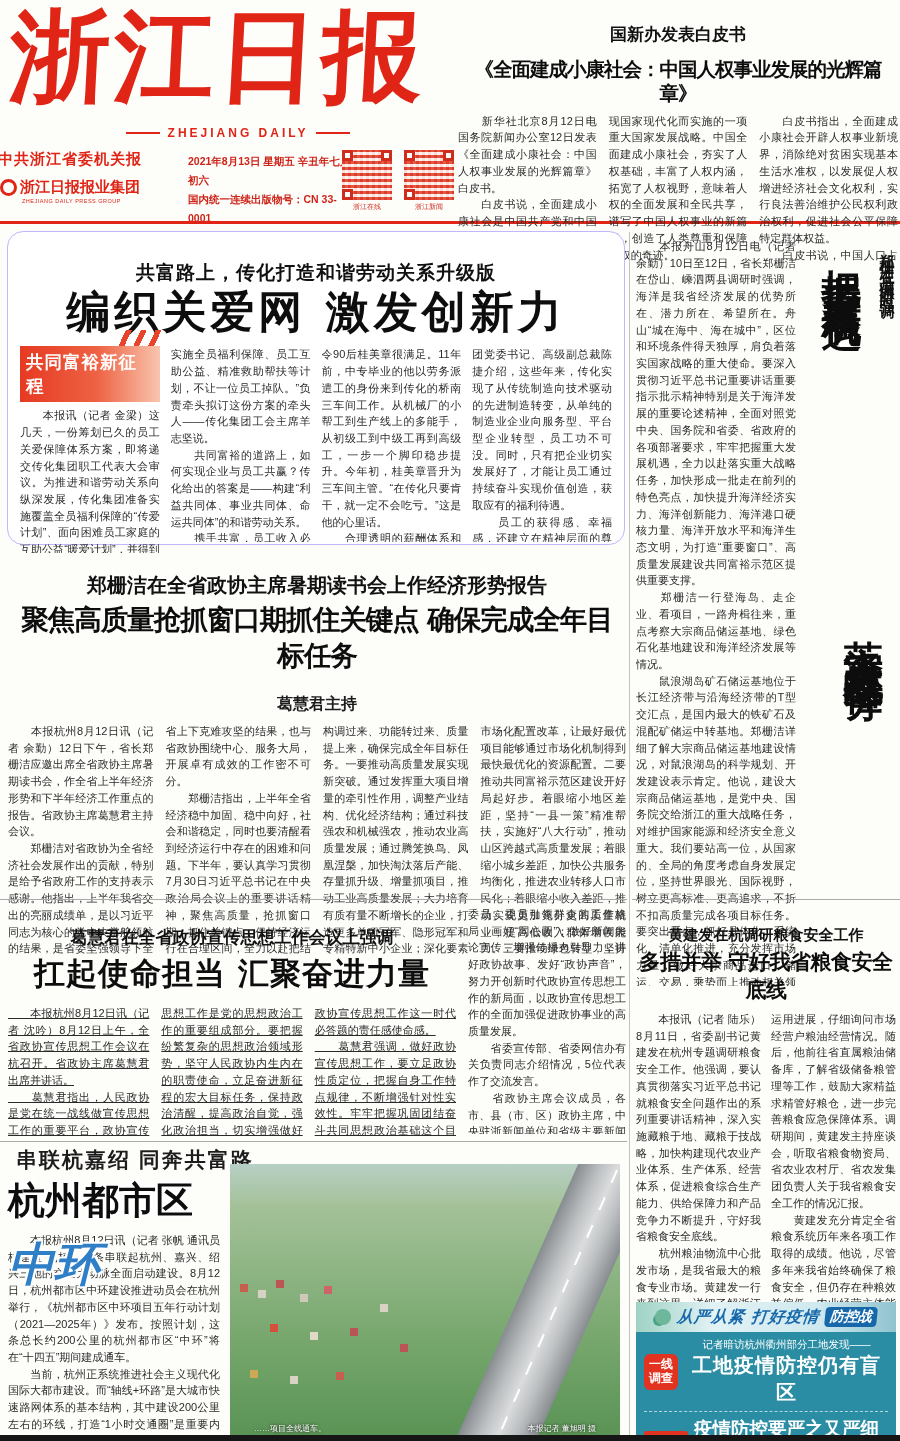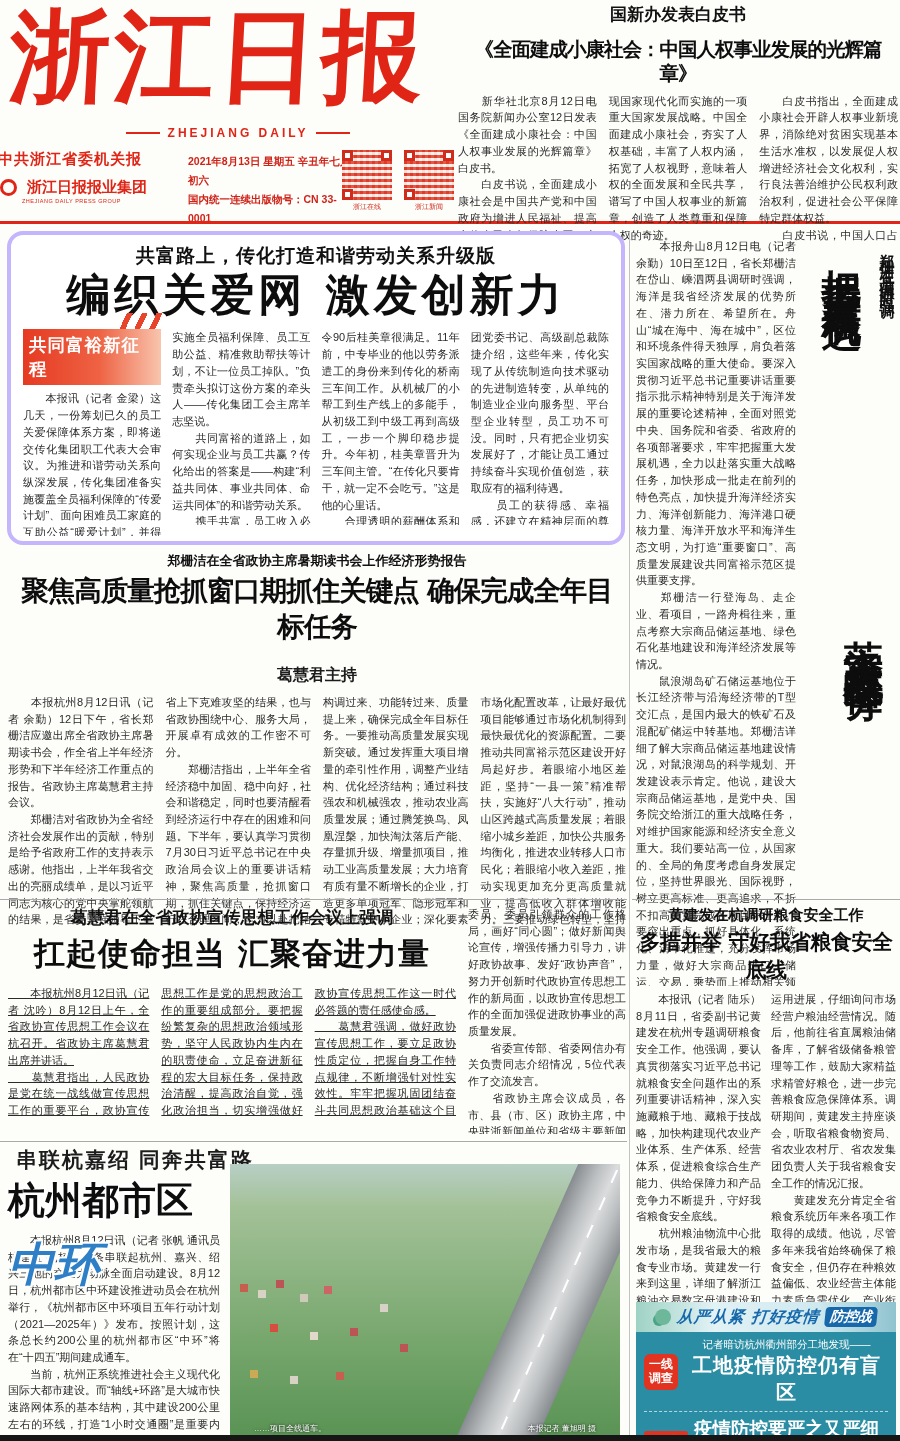--- a/index.html
+++ b/index.html
@@ -2,48 +2,48 @@
 <html><head>
 <meta charset="utf-8">
 <style>
   html,body{margin:0;padding:0;}
   body{width:900px;height:1441px;position:relative;background:#fdfdfa;overflow:hidden;
        font-family:"Liberation Sans",sans-serif;color:#1c1c1c;}
   .abs{position:absolute;}
   .pre{white-space:pre-wrap;}
   .just{text-align:justify;text-justify:inter-ideograph;}
   .bodytext{font-size:11px;line-height:1.52;color:#2a2a2a;overflow:hidden;}
-  .kicker{font-weight:bold;text-align:center;color:#111;}
+  .kicker{font-weight:bold;text-align:center;color:#111;margin-top:20px;}
   .headline{font-family:"DejaVu Sans",sans-serif;font-weight:900;color:#0d0d0d;text-align:center;}
   
   .mast-title{left:10px;top:0px;width:438px;font-family:"DejaVu Serif",serif;font-weight:900;
     font-size:100px;line-height:1.12;color:#e02517;letter-spacing:4px;transform:skewX(-3deg);}
   .mast-sub{left:118px;top:126px;width:240px;display:flex;align-items:center;gap:8px;
     color:#e02517;font-size:12px;font-weight:bold;letter-spacing:3px;justify-content:center;}
   .mast-sub .dash{flex:0 0 34px;border-top:2px solid #e02517;}
   .organ{left:-2px;top:150px;width:175px;color:#e02517;font-size:15px;font-weight:bold;letter-spacing:1px;}
-  .group-row{left:0px;top:178px;display:flex;align-items:center;gap:10px;}
+  .group-row{left:0px;top:178px;display:flex;align-items:center;gap:3px;}
   .group-logo{width:17px;height:17px;border:3px solid #e02517;border-radius:50%;box-sizing:border-box;}
   .group-name{color:#e02517;font-size:15px;font-weight:bold;}
   .group-en{left:22px;top:198px;color:#e02517;font-size:5.5px;letter-spacing:.5px;}
   .pubinfo{left:188px;top:152px;width:165px;color:#cf2318;font-size:10.5px;line-height:1.8;font-weight:bold;}
   .qr{width:50px;height:50px;background:
       repeating-linear-gradient(0deg,rgba(222,60,40,.85) 0 3px,rgba(255,240,236,.9) 3px 6px),
       repeating-linear-gradient(90deg,#de3c28 0 3px,#fff 3px 6px);position:relative;}
   .qr i{position:absolute;width:11px;height:11px;border:3px solid #d02c1c;background:#fff;box-sizing:border-box;}
   .qr i.tl{left:0;top:0}.qr i.tr{right:0;top:0}.qr i.bl{left:0;bottom:0}
   .qr-label{font-size:7px;color:#d02c1c;text-align:center;margin-top:2px;}
   .redrule{left:0;top:221px;width:900px;height:3px;background:#e02517;}
   
   .tr-art{left:458px;top:3px;width:440px;height:214px;}
   .tr-kicker{font-size:17px;}
   .tr-head{font-size:19.5px;letter-spacing:-1px;line-height:1.25;margin:12px 0 6px;}
   .tr-body{column-count:3;column-gap:12px;height:152px;}
   
-  .feature{left:7px;top:231px;width:618px;height:314px;border:4px solid #c4b5fd;border-radius:16px;
+  .feature{left:7px;top:231px;width:618px;height:314px;border:1px solid #c4b5fd;border-radius:16px;
            box-sizing:border-box;padding:8px 12px 6px;background:#fff;}
   .ft-kicker{font-size:19px;letter-spacing:1px;}
   .ft-head{font-size:44px;letter-spacing:4px;margin-top:2px;line-height:1.1;}
   .ft-body{display:flex;gap:11px;margin-top:10px;height:196px;}
   .ft-col{flex:1;}
   .badge{background:linear-gradient(90deg,#e63a22,#ee6243 55%,#f8c5ae);color:#fff;
          font-weight:900;font-size:17.5px;letter-spacing:1px;padding:4px 6px;margin-bottom:5px;
          position:relative;font-family:"DejaVu Sans",sans-serif;}
   .runners{position:absolute;right:-6px;top:-16px;width:52px;height:16px;
     background:linear-gradient(115deg,transparent 0 20%,#e8432b 20% 30%,transparent 30% 45%,#e8432b 45% 55%,transparent 55% 70%,#e8432b 70% 80%,transparent 80%);}
@@ -51,21 +51,21 @@
   .rail{left:636px;top:236px;width:260px;height:752px;}
   .rail-body{position:absolute;left:0;top:2px;width:160px;height:748px;}
   .rail-kicker{position:absolute;right:0;top:6px;writing-mode:vertical-rl;font-size:15px;
       font-weight:bold;letter-spacing:5px;color:#111;}
   .rail-h{writing-mode:vertical-rl;font-family:"DejaVu Sans",sans-serif;font-weight:900;
       font-size:40px;letter-spacing:6px;color:#0d0d0d;position:absolute;}
   .rail-h1{right:26px;top:2px;}
   .rail-h2{right:4px;top:372px;}
   
   .econ{left:8px;top:552px;width:618px;height:344px;}
-  .ec-kicker{font-size:13px;}
+  .ec-kicker{font-size:20px;}
   .ec-head{font-size:27.5px;letter-spacing:-1px;margin-top:3px;}
   .ec-sub{text-align:center;font-size:16px;font-weight:bold;margin-top:20px;}
   .ec-body{column-count:4;column-gap:12px;height:238px;margin-top:8px;}
   
   .prop{left:8px;top:906px;width:618px;height:232px;display:flex;gap:12px;}
   .prop-left{flex:0 0 448px;}
   .pp-kicker{font-size:17px;}
   .pp-head{font-size:31px;letter-spacing:1px;margin-top:4px;}
   .pp-body{column-count:3;column-gap:12px;height:148px;margin-top:10px;text-decoration:underline;}
   .prop-right{flex:1;height:228px;}

